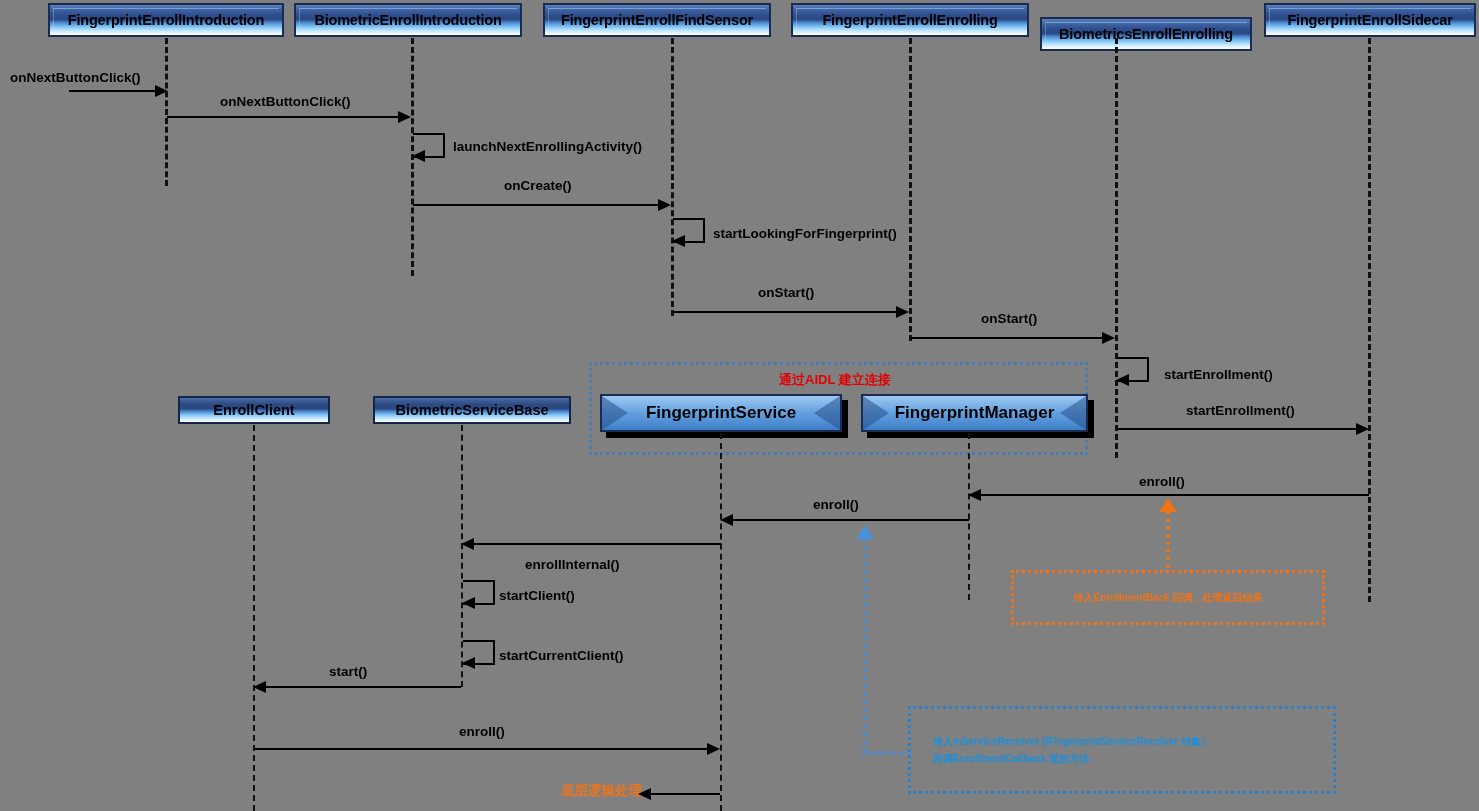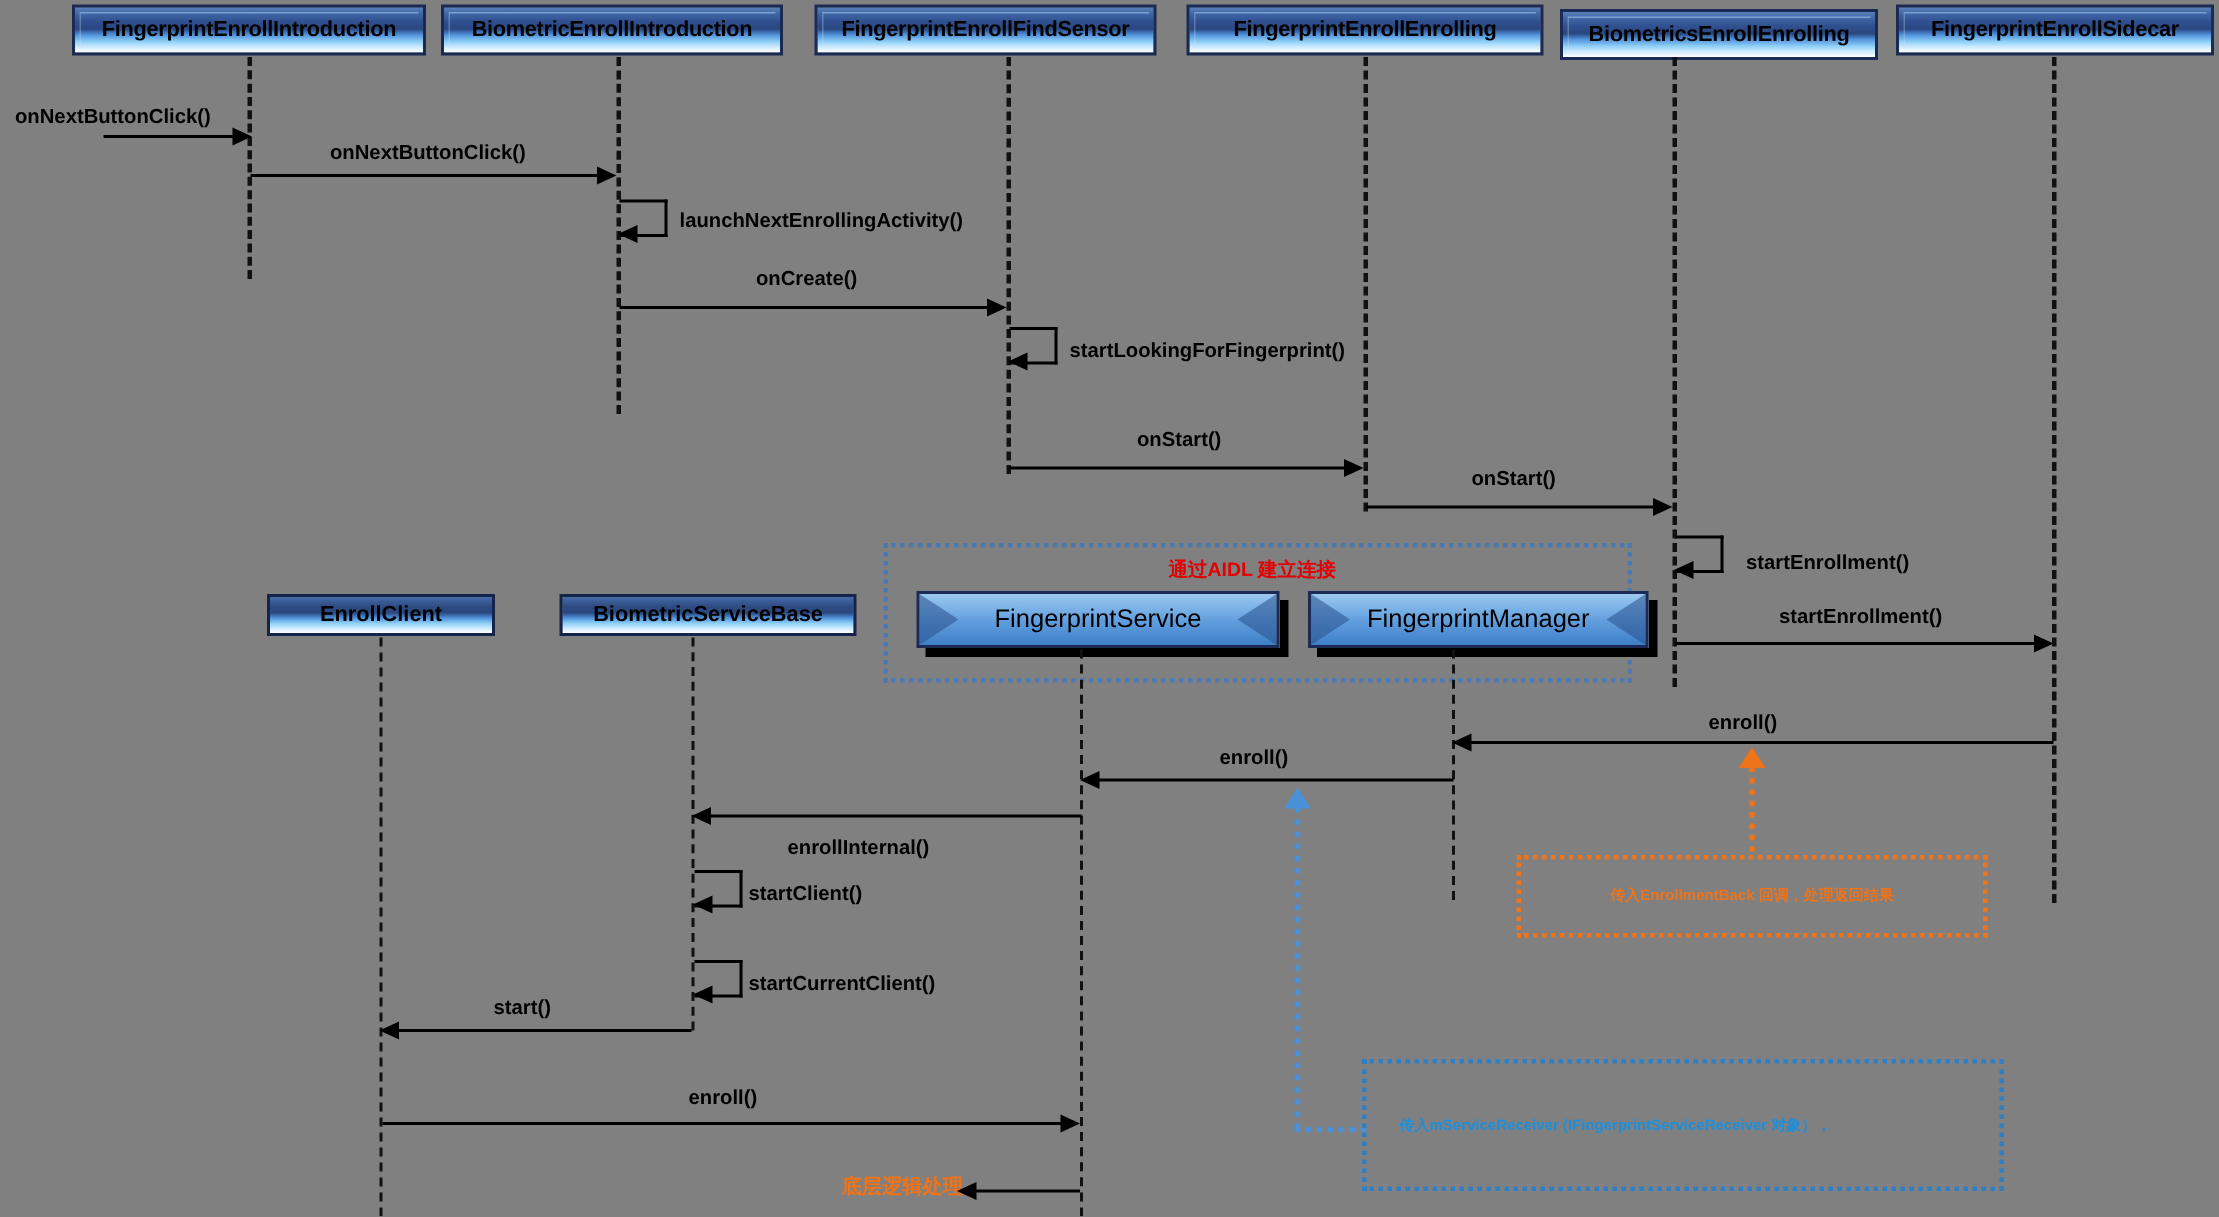--- a/index.html
+++ b/index.html
@@ -78,27 +78,26 @@
 
   
   .service-box {
     position: absolute;
     box-sizing: border-box;
     border: 2px solid #1b2b55;
     display: flex;
     align-items: center;
     justify-content: center;
     color: #000;
-    font-weight: normal;
+    font-weight: bold;
     font-size: 17px;
     white-space: nowrap;
     box-shadow: 6px 6px 0 #000;
     background:
       linear-gradient(to bottom, #9dc8f0 0%, #7eb4e8 26%, #5f9cdc 55%, #4f8ed2 78%, #3d7ec4 100%);
-    margin-left: 11px;
   }
   .service-box .bevel {
     position: absolute;
     inset: 0;
     background:
       linear-gradient(to right, rgba(40,80,140,0.55) 0 0) no-repeat,
       none;
     clip-path: polygon(0 0, 26px 50%, 0 100%);
     pointer-events: none;
   }
@@ -233,21 +232,21 @@
   </div>
   <div class="lifeline-box" style="left:543px; top:3px; width:228px; height:34px;">
     <span>FingerprintEnrollFindSensor</span>
   </div>
   <div class="lifeline-box" style="left:294px; top:3px; width:228px; height:34px;">
     <span>BiometricEnrollIntroduction</span>
   </div>
   <div class="lifeline-box" style="left:791px; top:3px; width:238px; height:34px;">
     <span>FingerprintEnrollEnrolling</span>
   </div>
-  <div class="lifeline-box" style="left:1040px; top:6px; width:212px; height:34px;">
+  <div class="lifeline-box" style="left:1040px; top:17px; width:212px; height:34px;">
     <span>BiometricsEnrollEnrolling</span>
   </div>
   <div class="lifeline-box" style="left:1264px; top:3px; width:212px; height:34px;">
     <span>FingerprintEnrollSidecar</span>
   </div>
 
   <div class="lifeline" style="left:165px; top:38px; height:148px;"></div>
   <div class="lifeline" style="left:411px; top:38px; height:238px;"></div>
   <div class="lifeline" style="left:671px; top:38px; height:278px;"></div>
   <div class="lifeline" style="left:909px; top:38px; height:303px;"></div>
@@ -354,15 +353,16 @@
   <div class="dothead blue" style="left:856px; top:525px;"></div>
   <div class="dotline blue" style="left:863px; top:538px; height:215px;"></div>
   <div class="dotseg blue" style="left:863px; top:751px; width:48px;"></div>
 
   <div class="note note-orange" style="left:1011px; top:570px; width:314px; height:55px;">
     <span class="note-text">传入EnrollmentBack 回调，处理返回结果</span>
   </div>
 
   <div class="note note-blue" style="left:908px; top:706px; width:428px; height:88px; flex-direction:column; justify-content:center; align-items:flex-start; padding-left:22px;">
     <span class="note-text">传入mServiceReceiver (IFingerprintServiceReceiver 对象），</span>
+    <span class="note-text">回调EnrollmentCallback 里的方法</span>
   </div>
 
 </div>
 
 </body></html>

